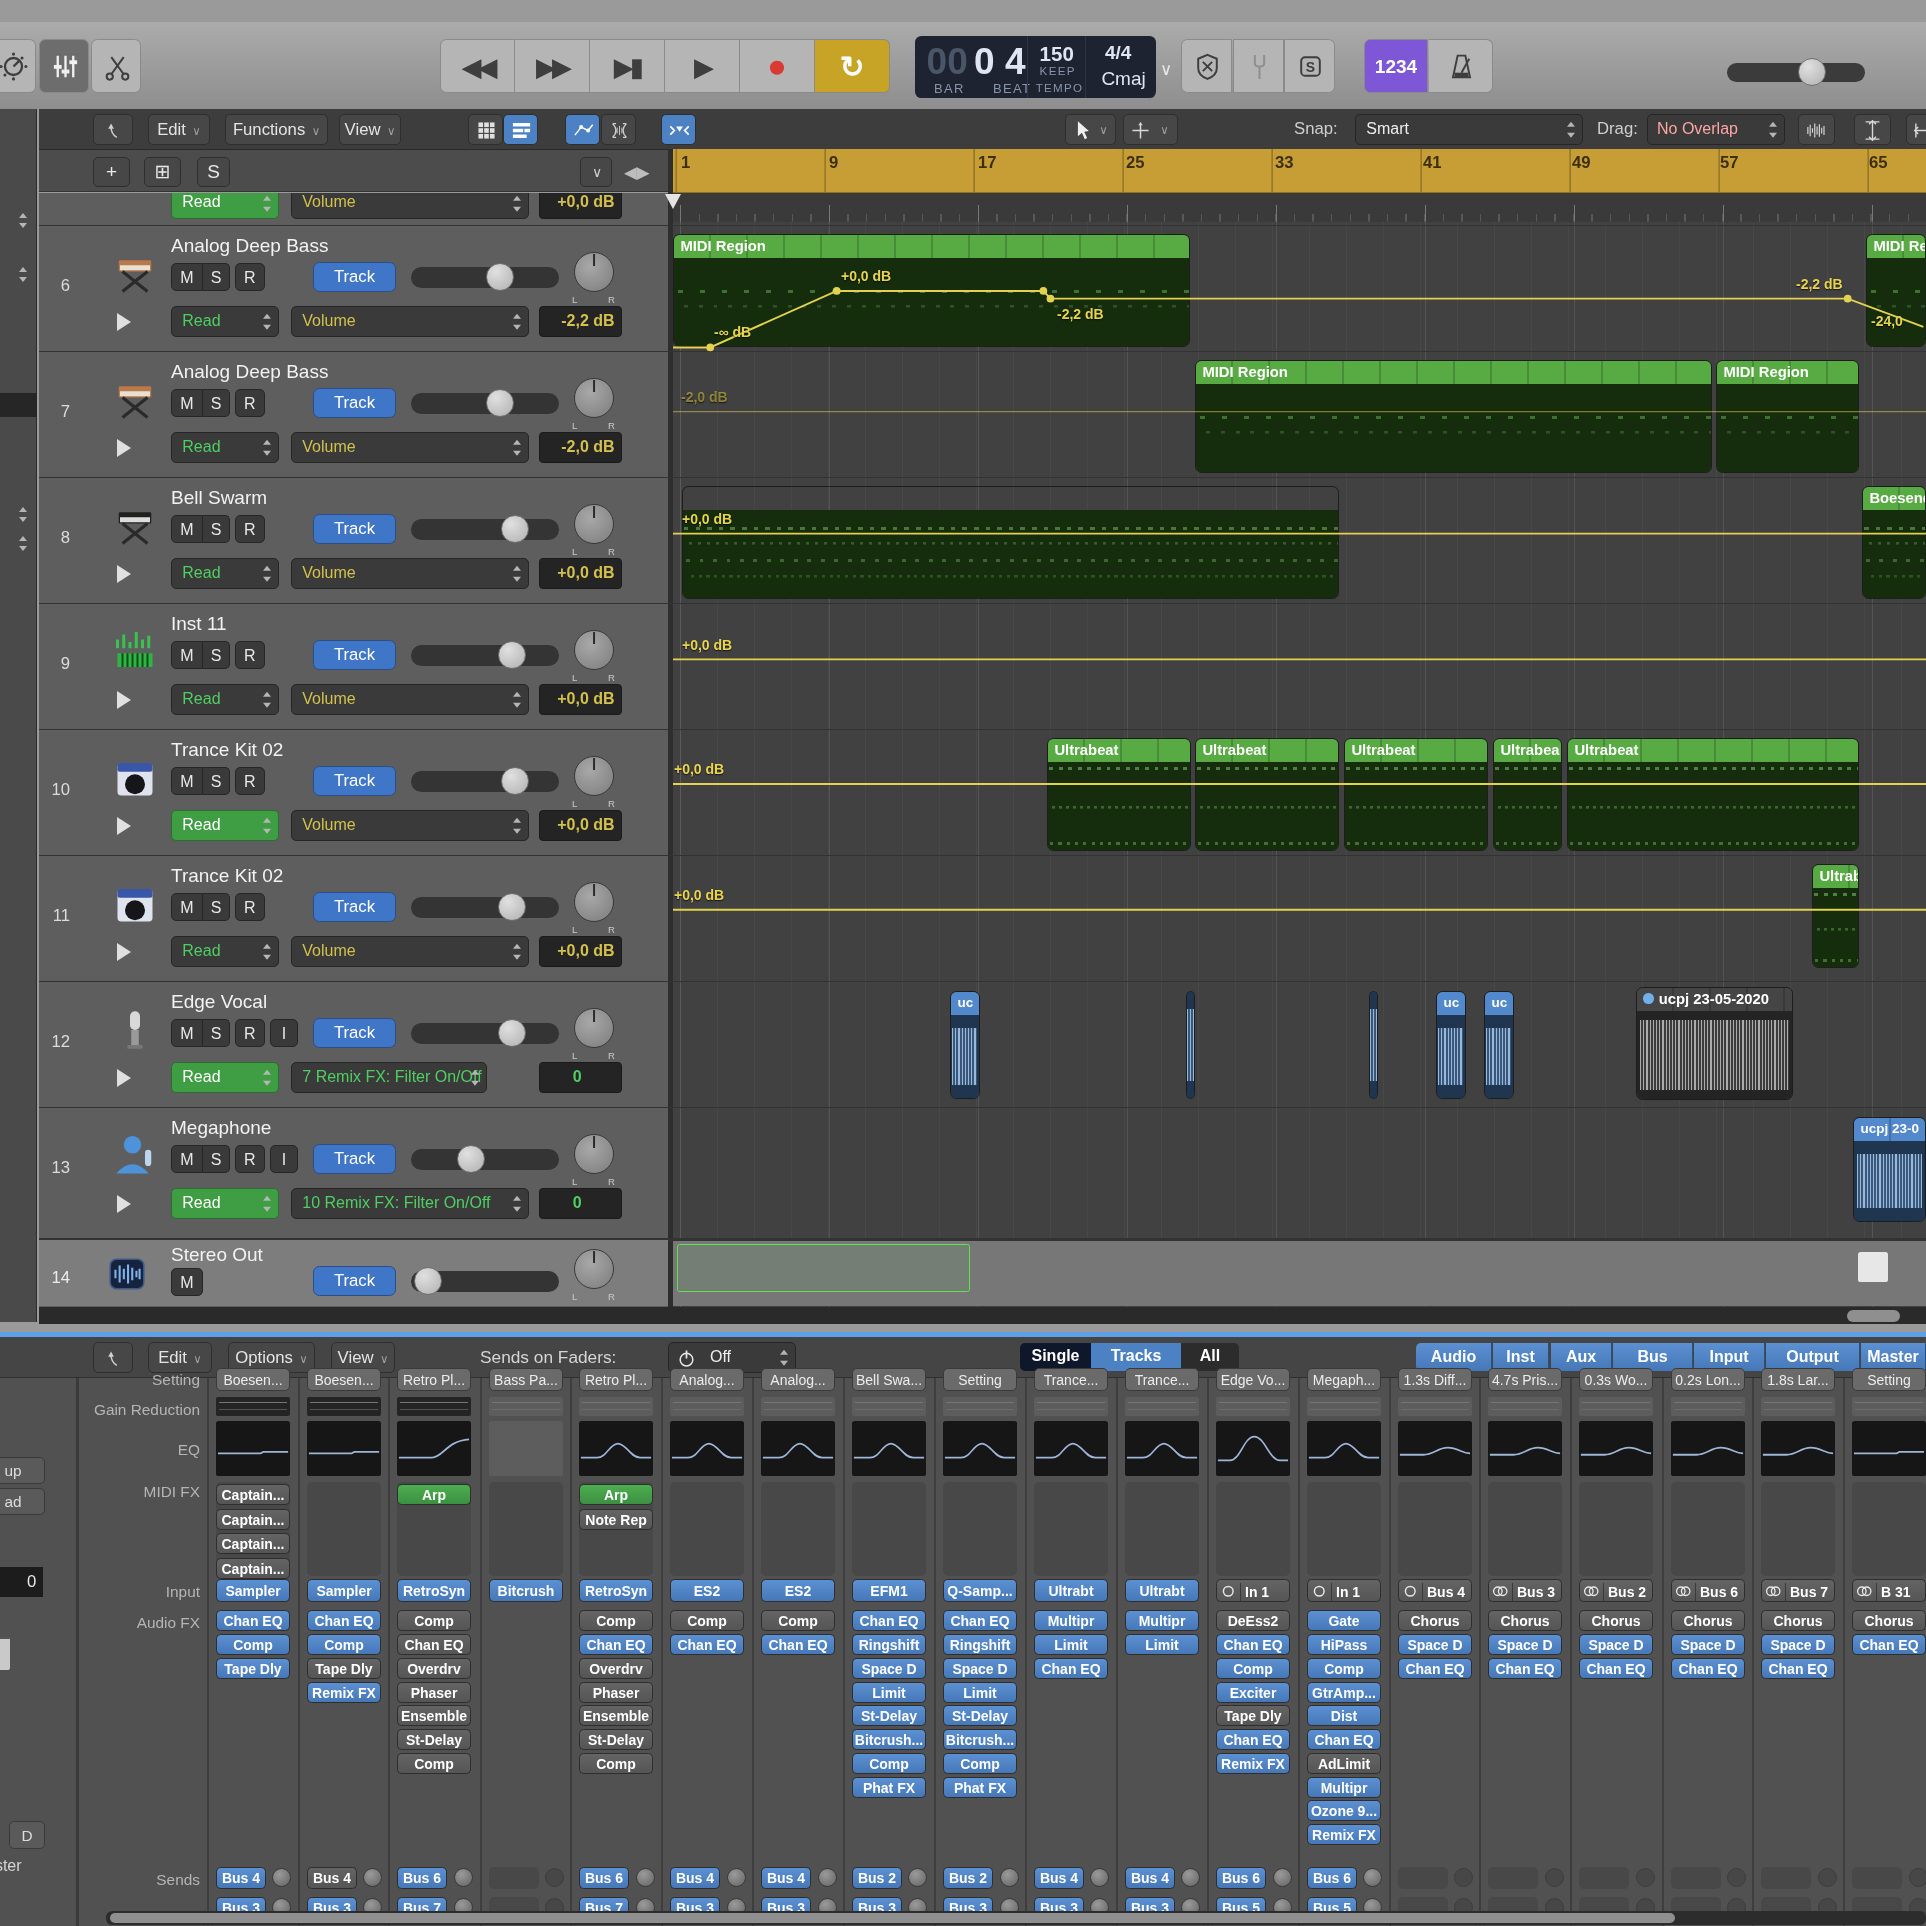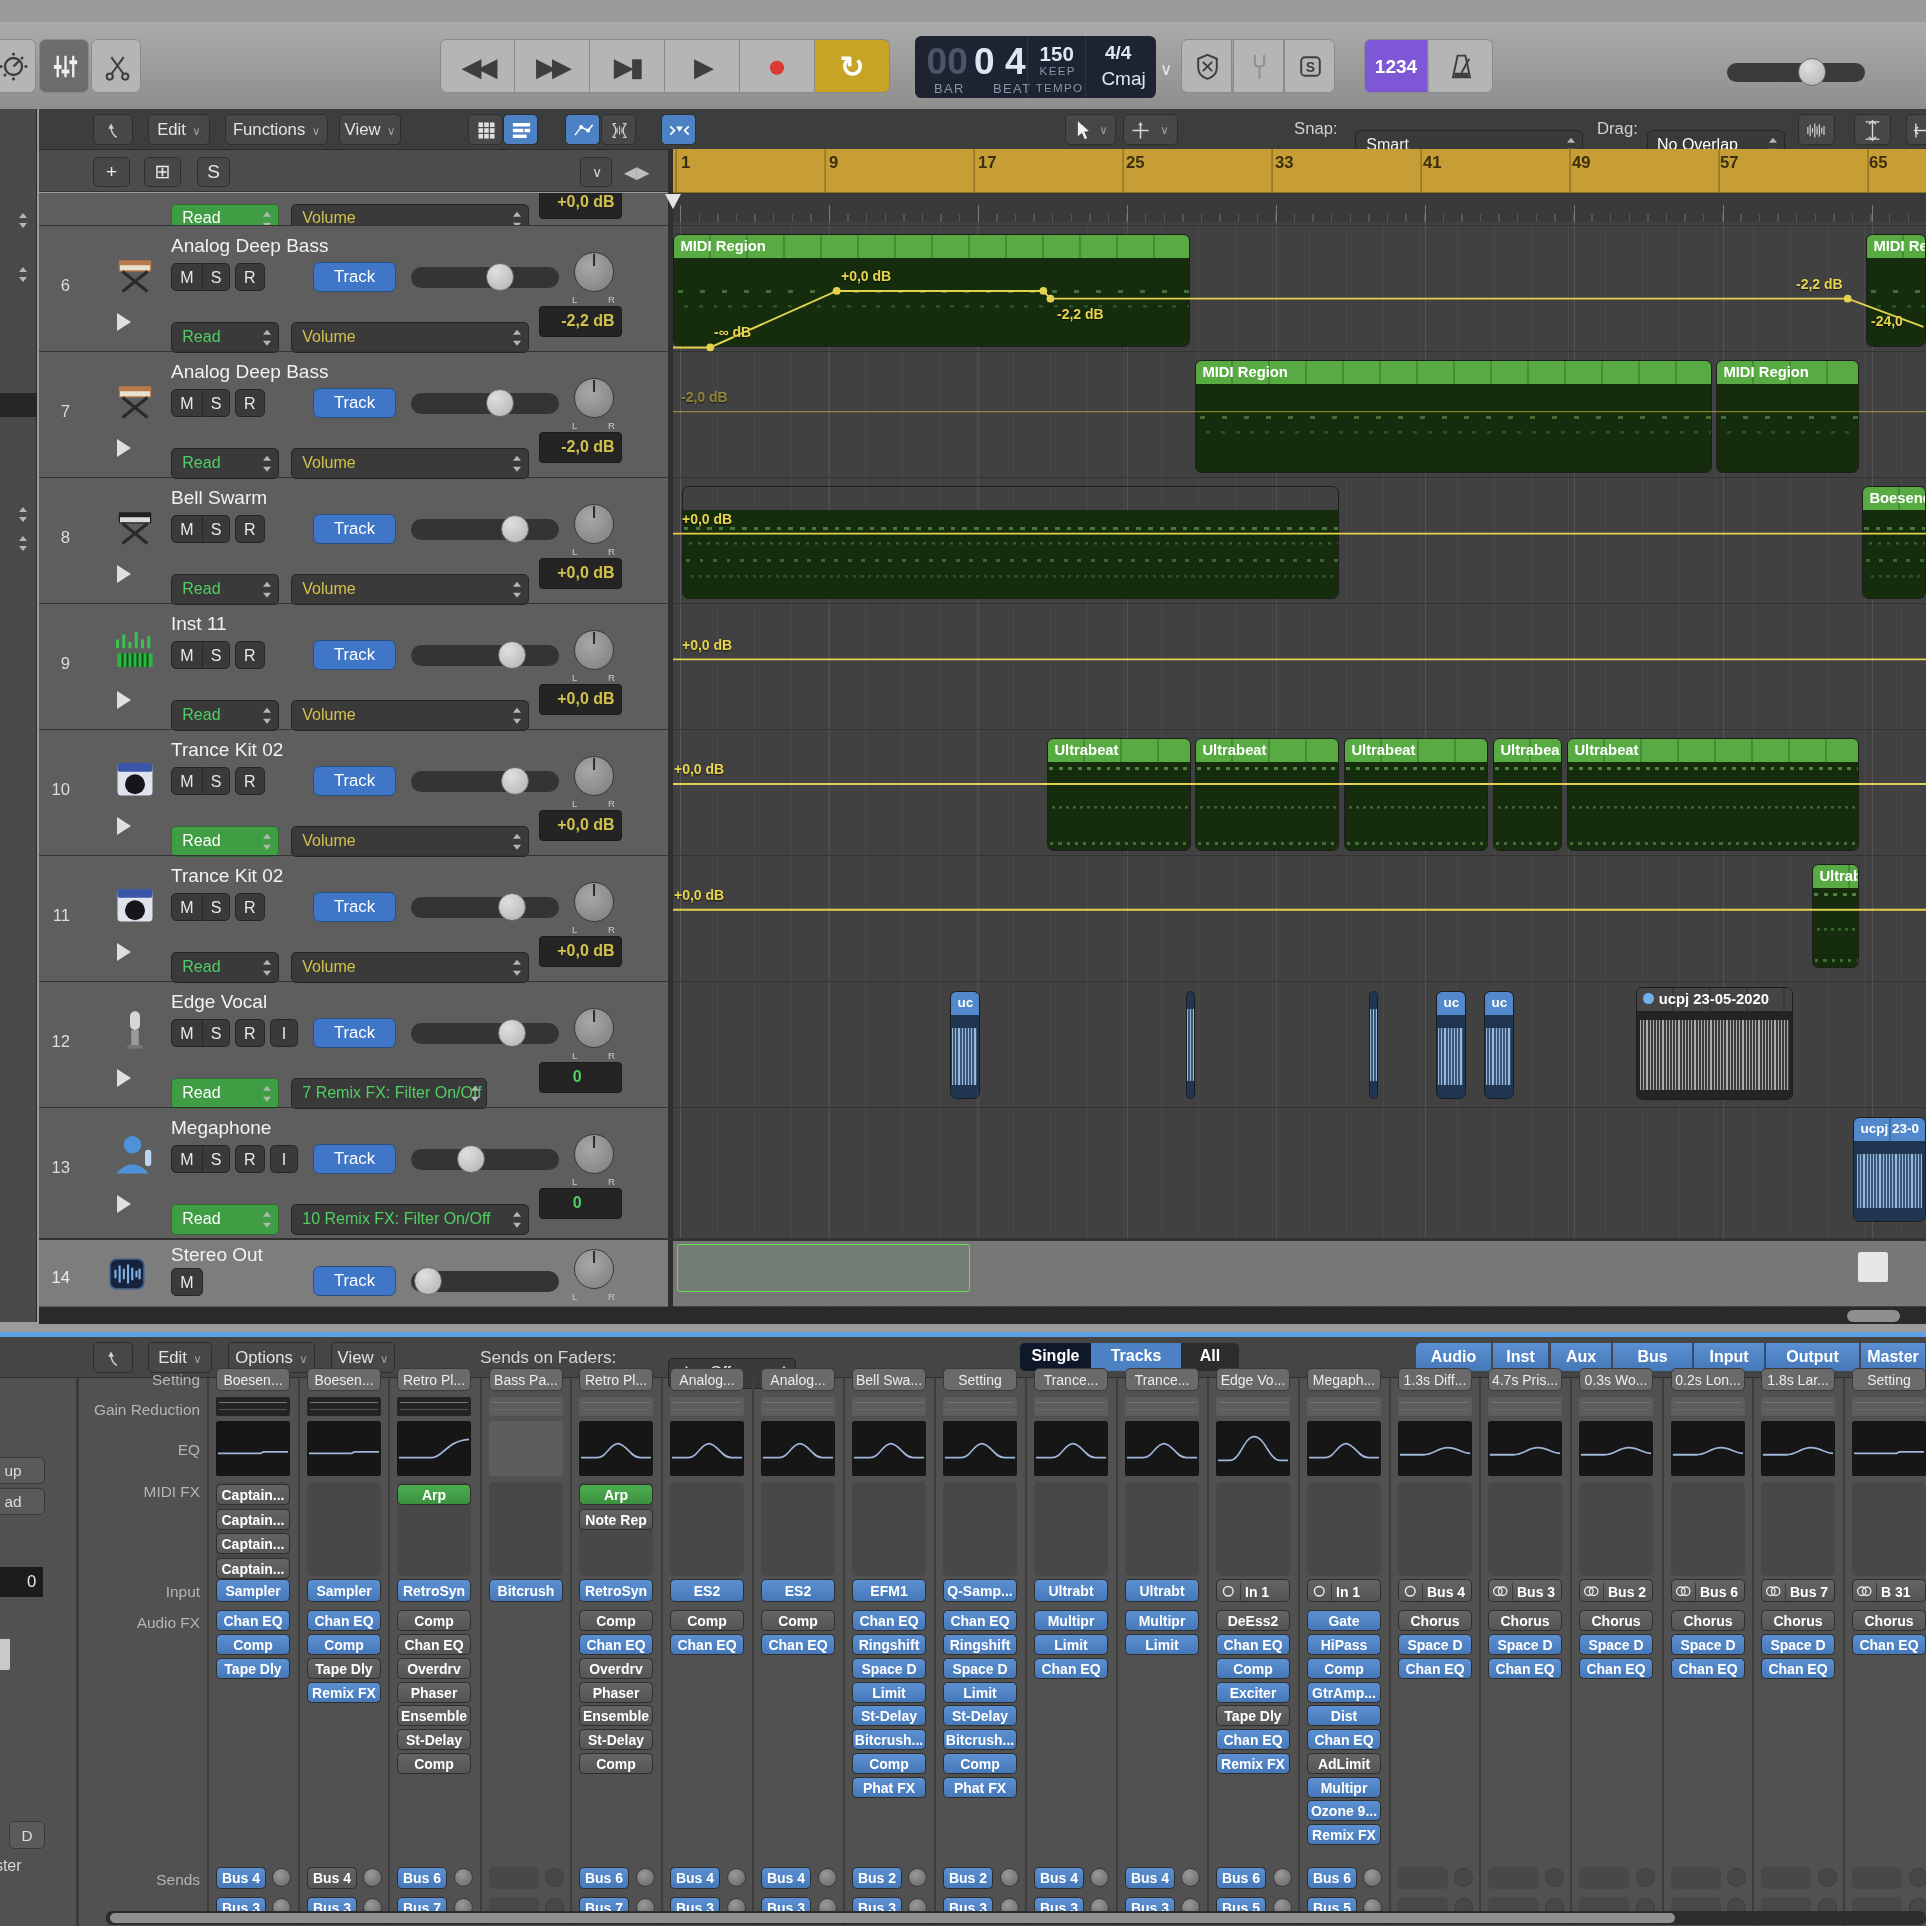--- a/index.html
+++ b/index.html
@@ -46,21 +46,21 @@
   .autolabel{color:#e8d44d;font-size:14px;font-weight:bold;text-shadow:0 0.6px 1.3px rgba(0,0,0,.7);white-space:nowrap;}
   .autolabel.dim{color:rgba(232,212,77,.55);}
   .trk-name{color:#f2f2f2;font-size:19px;white-space:nowrap;}
   .msr{background:#3a3a3a;border:0.6px solid #262626;color:#e8e8e8;font-size:16px;text-align:center;line-height:27px;}
   .trackbtn{background:#4076c8;border:0.6px solid #2a4f86;border-radius:6.4px;color:#fff;font-size:16.7px;text-align:center;line-height:28px;}
   .slider{background:#343434;border-radius:11.6px;}
   .sthumb{background:radial-gradient(circle at 35% 30%,#e0e0e0,#b0b0b0);border:0.6px solid #6f6f6f;border-radius:50%;}
   .knob{border-radius:50%;background:radial-gradient(circle at 40% 35%,#a8a8a8,#7c7c7c);border:1.9px solid #3a3a3a;}
   .knob::after{content:"";position:absolute;left:50%;top:1.3px;width:1.9px;height:11.6px;background:#2c2c2c;transform:translateX(-50%);}
   .lr{color:#c9c9c9;font-size:9.6px;}
-  .dd{background:#3a3a3a;border:0.6px solid #262626;border-radius:5.1px;font-size:16px;margin-top:16px;}
+  .dd{background:#3a3a3a;border:0.6px solid #262626;border-radius:5.1px;font-size:16px;}
   .dd .ud{position:absolute;right:6.4px;top:50%;transform:translateY(-50%);width:9px;height:16.7px;}
   .ud::before,.ud::after{content:"";position:absolute;left:0;border-left:4.5px solid transparent;border-right:4.5px solid transparent;}
   .ud::before{top:0.6px;border-bottom:5.8px solid #b5b5b5;}
   .ud::after{bottom:0.6px;border-top:5.8px solid #b5b5b5;}
   .readtxt{color:#4fcf62;}
   .greenfill{background:#3f9e43;border-color:#2c6e30;}
   .greenfill .readtxt{color:#fff;}
   .paramy{color:#d3c14c;}
   .paramg{color:#4fcf62;}
   .valbox{background:#242424;border:0.6px solid #1a1a1a;border-radius:3.9px;font-size:16px;font-weight:bold;}
@@ -300,21 +300,21 @@
         </div>
         <div class="a " style="color: rgb(159, 159, 159); font-size: 11.6px; left: 36px; top: 7.7px; width: 9px; height: 9px;">∨</div>
       </div>
       <div class="a " style="color: rgb(207, 207, 207); font-size: 16.7px; left: 1294px; top: 119px;">Snap:</div>
       <div class="a dd" style="left: 1355px; top: 114px; width: 228px; height: 31px;">
         <div class="a " style="color: rgb(238, 238, 238); left: 10.3px; top: 5.1px;">Smart</div>
         <div class="ud"></div>
       </div>
       <div class="a " style="color: rgb(207, 207, 207); font-size: 16.7px; left: 1597px; top: 119px;">Drag:</div>
       <div class="a dd" style="left: 1647px; top: 114px; width: 138px; height: 31px;">
-        <div class="a " style="color: #ffffff; left: 9px; top: 5.1px; text-align: center;">No Overlap</div>
+        <div class="a " style="color: #fca5a5; left: 9px; top: 5.1px; text-align: center;">No Overlap</div>
         <div class="ud"></div>
       </div>
       <div class="a icobtn" style="left: 1798px; top: 114px; width: 37px; height: 31px;">
         <div class="a " style="left: 6.4px; top: 3.9px; width: 23px; height: 23px;">
           <svg viewBox="0 0 40 40" width="100%" height="100%">
             <g stroke="#d8d8d8" stroke-width="2">
               <path d="M5 20 v-6 M9 20 v-10 M13 20 v-4 M17 20 v-12 M21 20 v-7 M25 20 v-11 M29 20 v-5 M33 20 v-8 M5 20 v6 M9 20 v10 M13 20 v4 M17 20 v12 M21 20 v7 M25 20 v11 M29 20 v5 M33 20 v8"></path>
             </g>
           </svg>
         </div>

